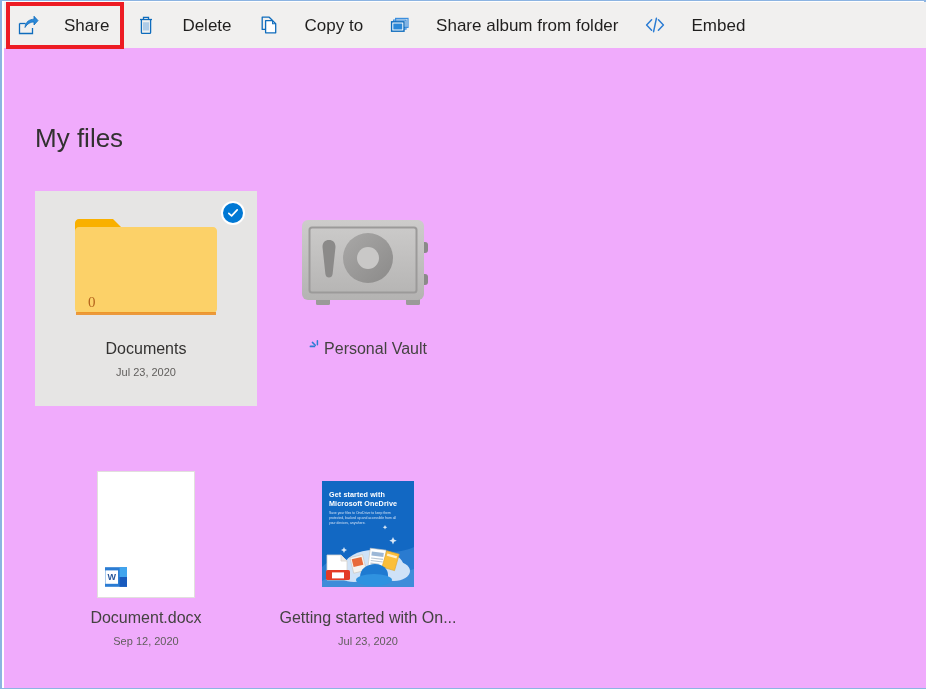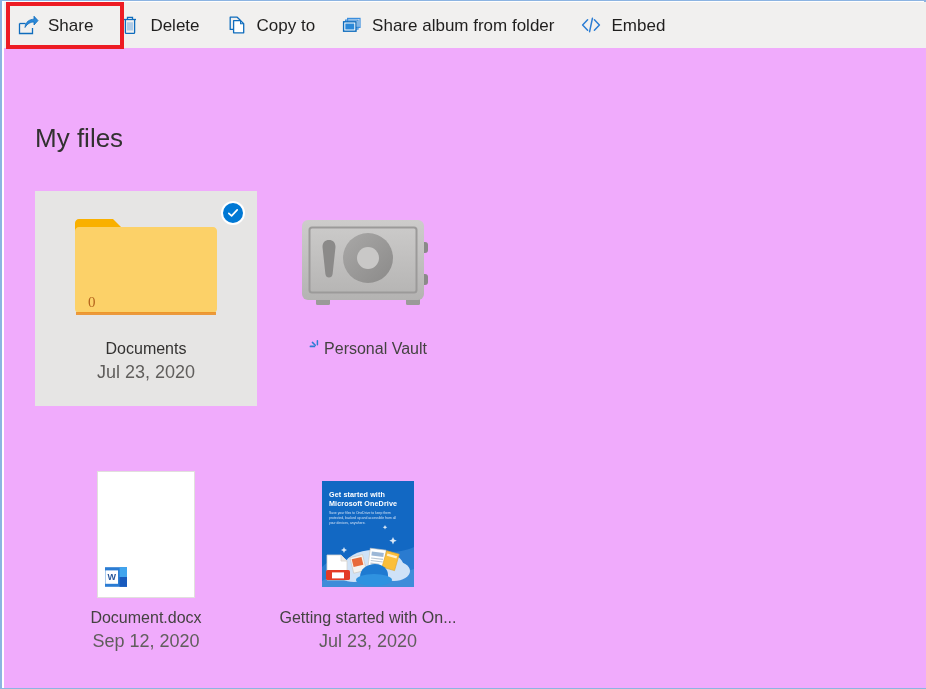--- a/index.html
+++ b/index.html
@@ -42,20 +42,21 @@
   .cmd-item {
     display: flex;
     align-items: center;
     height: 46px;
     padding: 0 13px;
     cursor: pointer;
     white-space: nowrap;
     color: #201f1e;
     font-size: 17px;
     box-sizing: border-box;
+    gap: 16px;
   }
   .cmd-item .ic {
     display: inline-flex;
     align-items: center;
     justify-content: center;
     width: 22px;
     height: 22px;
     margin-right: 9px;
     flex: 0 0 auto;
   }
@@ -127,21 +128,21 @@
     font-size: 16px;
     color: #444241;
     text-align: center;
     max-width: 200px;
     overflow: hidden;
     white-space: nowrap;
     line-height: 20px;
   }
   .tile.selected .tile-name { color: #333231; }
   .tile-date {
-    font-size: 18px;
+    font-size: 11px;
     color: #605e5c;
     text-align: left;
     margin-top: 4px;
     line-height: 18px;
   }
 
   .check-badge {
     position: absolute;
     right: 12px;
     top: 10px;

